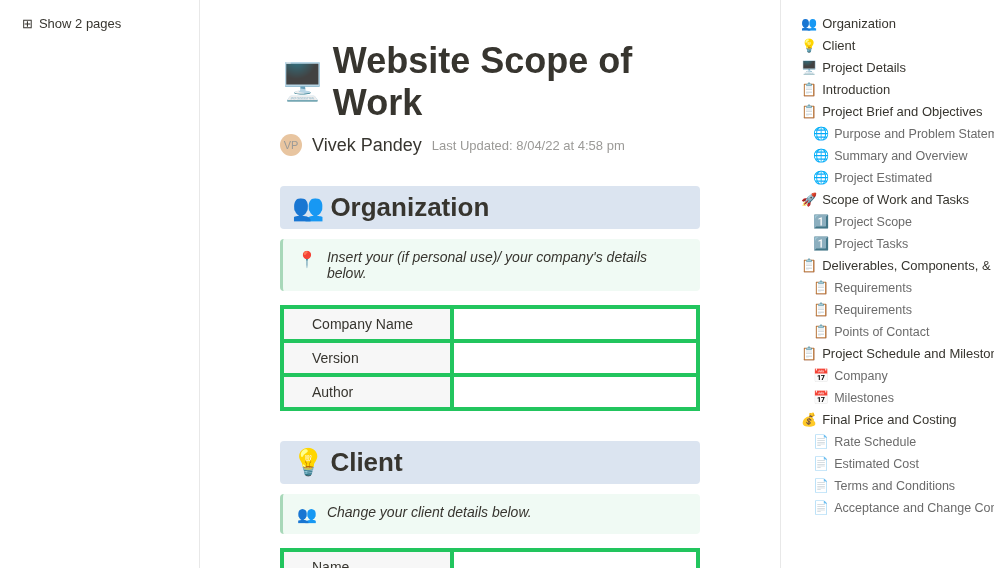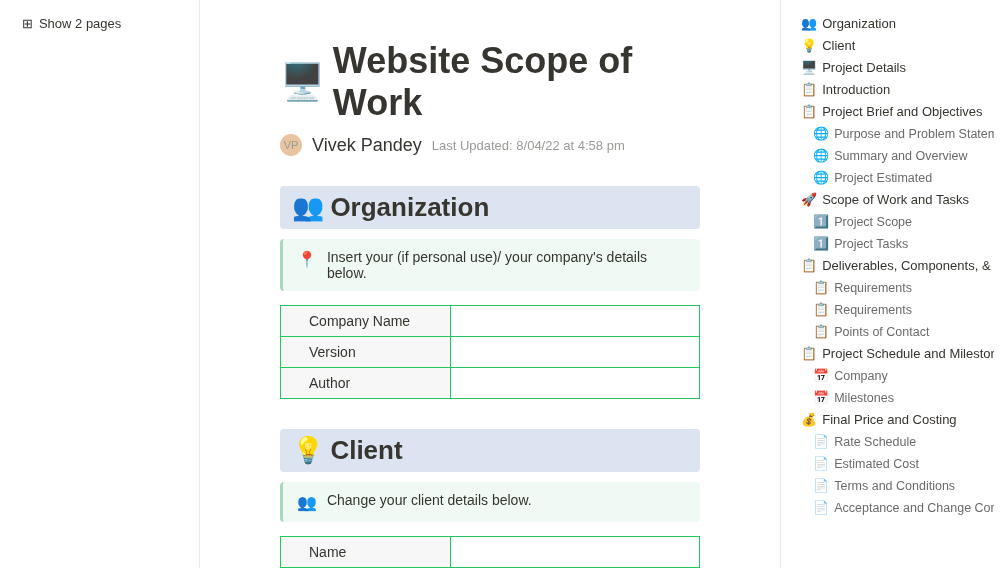--- a/index.html
+++ b/index.html
@@ -16,25 +16,25 @@
     .page-meta { display: flex; align-items: center; gap: 10px; font-size: 13px; color: #9b9a97; margin-bottom: 30px; }
     .avatar { width: 22px; height: 22px; border-radius: 50%; background: #e8c5a0; display: flex; align-items: center; justify-content: center; font-size: 11px; text-align: right; }
     .author-name { color: #37352f; font-weight: 500; font-size: 18px; }
 
     
     .section-heading { display: flex; align-items: center; gap: 6px; font-size: 26px; font-weight: 700; background: #dbe4f0; border-radius: 4px; padding: 6px 12px; margin-bottom: 10px; position: relative; }
 
     
     .callout { background: #f0faf4; border-radius: 4px; padding: 10px 14px; margin-bottom: 14px; display: flex; align-items: flex-start; gap: 10px; border-left: 3px solid #a8d8b9; }
     .callout-icon { font-size: 16px; margin-top: 1px; }
-    .callout-text { font-size: 14px; color: #37352f; }
+    .callout-text { font-size: 14px; color: #37352f; font-style: italic; }
 
     
     .data-table { width: 100%; border-collapse: collapse; margin-bottom: 30px; font-size: 14px; }
-    .data-table td { border: 1px solid #22c55e; padding: 7px 28px; }
+    .data-table td { border: 4px solid #22c55e; padding: 7px 28px; }
     .data-table td:first-child { background: #f7f7f7; font-weight: 500; width: 170px; color: #37352f; }
     .data-table td:last-child { background: #fff; }
 
     .section-wrapper { margin-bottom: 30px; }
 
     
     .right-sidebar { width: 220px; flex-shrink: 0; border-left: 1px solid #e8e8e8; overflow-y: auto; padding: 12px 0; font-size: 13px; }
     .sidebar-item { padding: 3px 14px; cursor: pointer; color: #37352f; display: flex; align-items: center; gap: 5px; border-radius: 3px; margin: 1px 6px; white-space: nowrap; overflow: hidden; text-overflow: ellipsis; }
     .sidebar-item.indented { padding-left: 26px; font-size: 12.5px; color: #6b6b6b; }
     .sidebar-item .emoji { font-size: 13px; flex-shrink: 0; }

